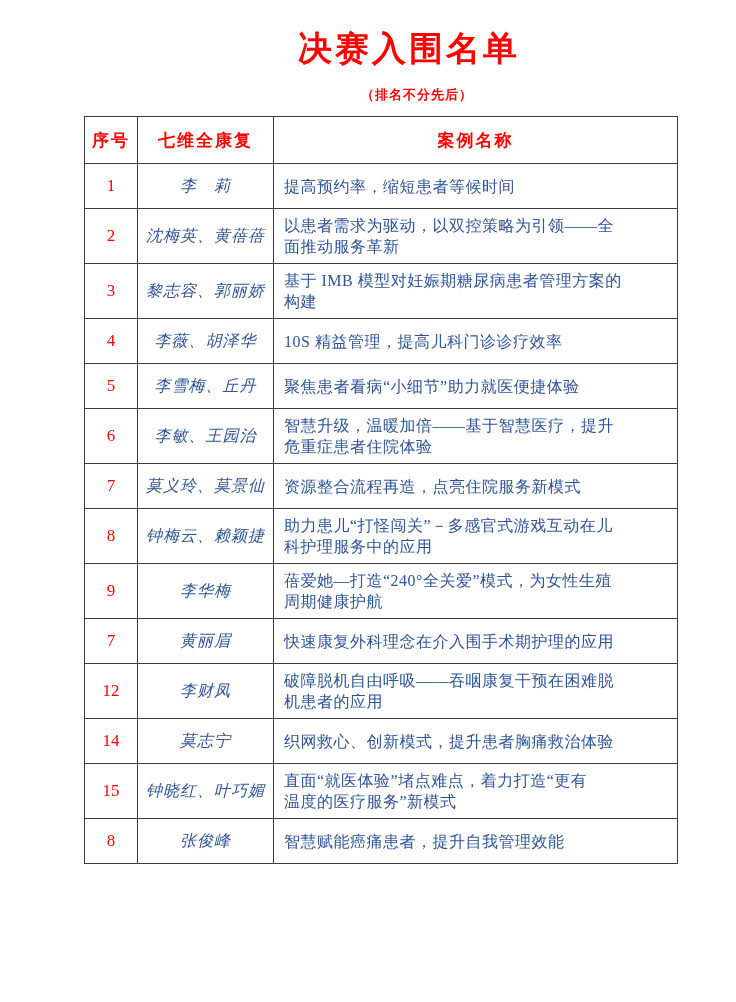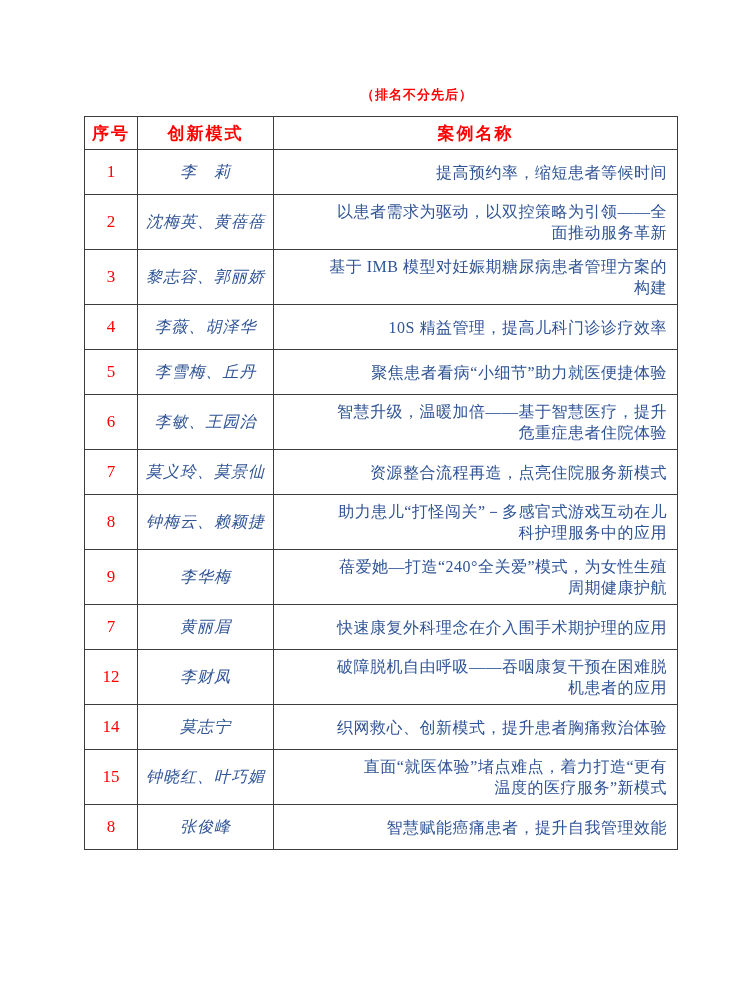--- a/index.html
+++ b/index.html
@@ -47,21 +47,21 @@
     left: 84px;
     width: 593px;
     border-collapse: collapse;
     table-layout: fixed;
   }
   .roster th, .roster td {
     border: 1px solid var(--border-line, #3c3c3c);
     vertical-align: middle;
     box-sizing: border-box;
   }
-  .roster thead tr { height: 33px; margin-top: 20px; }
+  .roster thead tr { height: 47px; margin-top: 20px; }
   .roster tbody tr.single { height: 45px; }
   .roster tbody tr.double { height: 55px; }
 
   .roster th {
     color: var(--accent-red, #fe0000);
     font-weight: bold;
     font-size: 17px;
     text-align: center;
     letter-spacing: 2px;
   }
@@ -74,45 +74,46 @@
     color: var(--text-blue, #2f5496);
     font-size: 16px;
     text-align: center;
     letter-spacing: 1px;
     padding: 0 2px;
     font-style: italic;
   }
   td.case {
     color: var(--text-blue, #2f5496);
     font-size: 16px;
-    text-align: right;
+    text-align: left;
     padding: 2px 10px;
     line-height: 21px;
     white-space: pre-line;   
     letter-spacing: 0.5px;
   }
 </style>
 </head>
 <body>
 
 <div class="page">
 
+  <h1 class="doc-title">决赛入围名单</h1>
 
   <div class="doc-subtitle">（排名不分先后）</div>
 
   <table class="roster">
     <colgroup>
       <col style="width:53px">
       <col style="width:136px">
       <col style="width:404px">
     </colgroup>
     <thead>
       <tr>
         <th>序号</th>
-        <th>创新模式</th>
+        <th>七维全康复</th>
         <th>案例名称</th>
       </tr>
     </thead>
     <tbody>
         <tr class="single">
     <td class="num">1</td>
     <td class="names">李　莉</td>
     <td class="case">提高预约率，缩短患者等候时间</td>
   </tr>
         <tr class="double">

